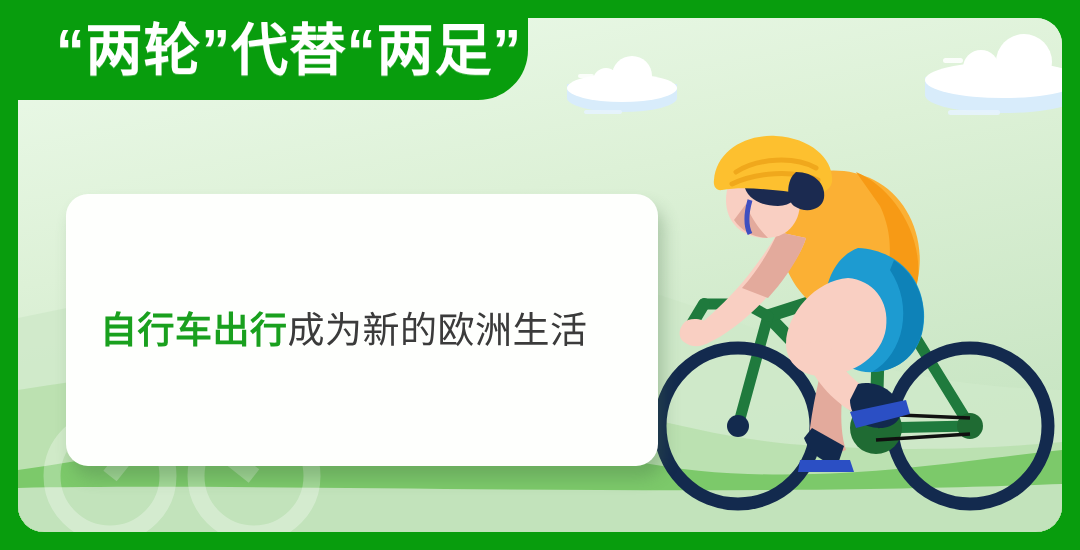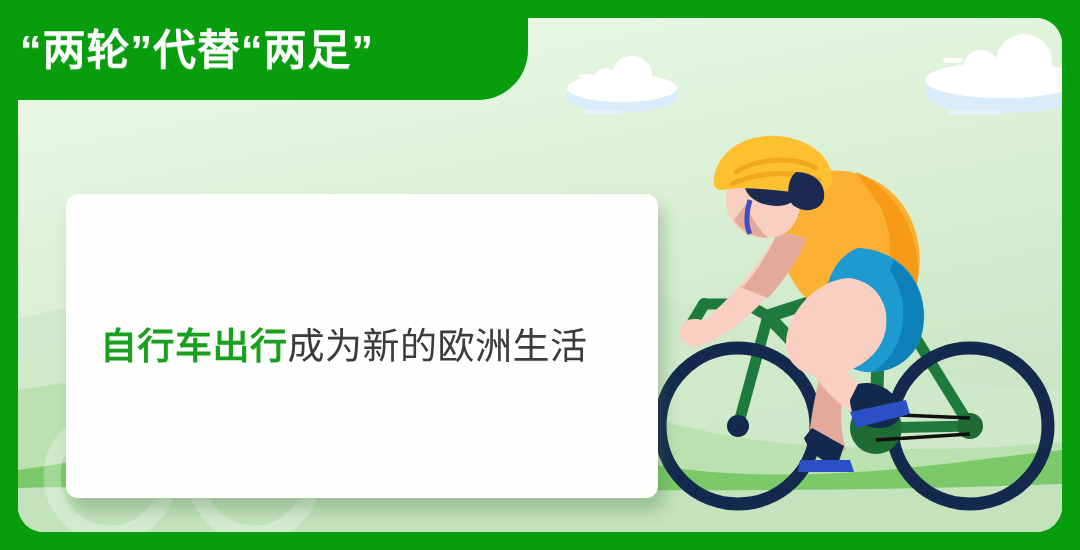--- a/index.html
+++ b/index.html
@@ -49,24 +49,24 @@
     width: 528px;
     height: 100px;
     background: #089d0d;
     border-bottom-right-radius: 50px;
     z-index: 6;
     display: flex;
     align-items: center;
   }
   .title-text {
     color: #ffffff;
-    font-size: 43px;
+    font-size: 57px;
     font-weight: bold;
     letter-spacing: 1px;
-    margin-left: 20px;
+    margin-left: 56px;
     line-height: 1;
     white-space: nowrap;
     text-shadow: 0 1px 0 rgba(255,255,255,0.25);
   }
 
   
   .watermark-svg {
     left: 20px;
     top: 330px;
     width: 300px;
@@ -74,23 +74,23 @@
     z-index: 2;
     opacity: 0.55;
   }
 
   
   .text-card {
     position: absolute;
     left: 48px;
     top: 176px;
     width: 592px;
-    height: 304px;
+    height: 272px;
     background: #fefffd;
-    border-radius: 12px;
+    border-radius: 22px;
     z-index: 5;
     box-shadow: 6px 12px 16px rgba(70,110,70,0.30);
     display: flex;
     flex-direction: column;
     justify-content: center;
     box-sizing: border-box;
     padding: 0 34px;
   }
   .card-line {
     font-size: 37px;

